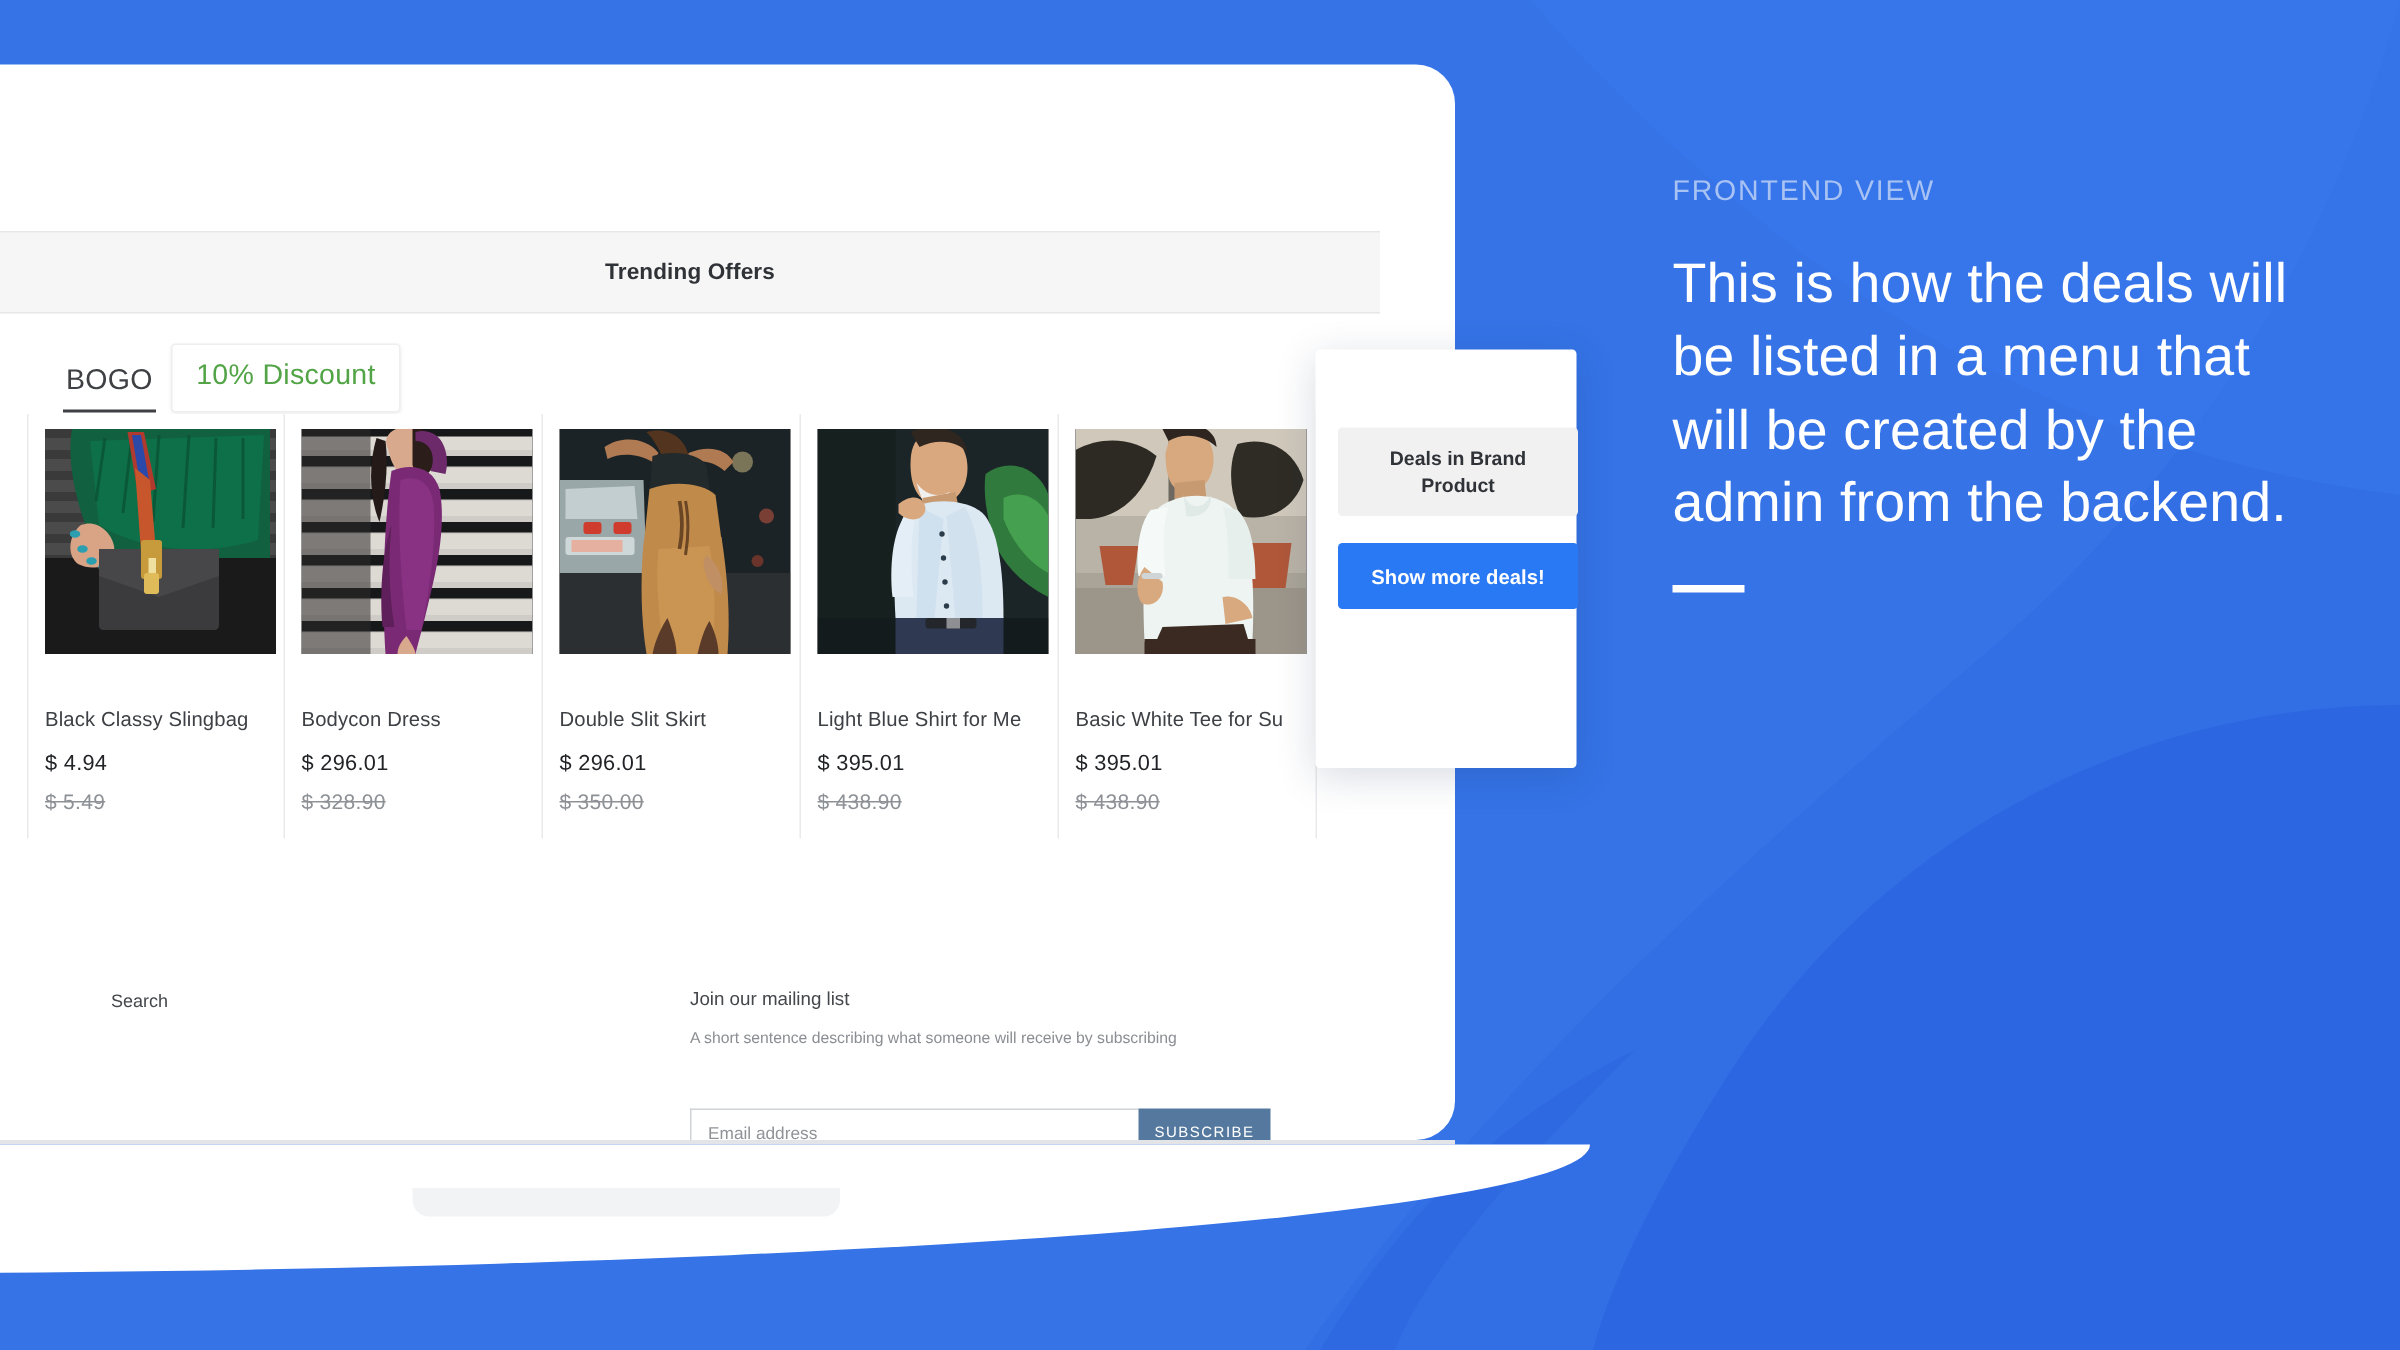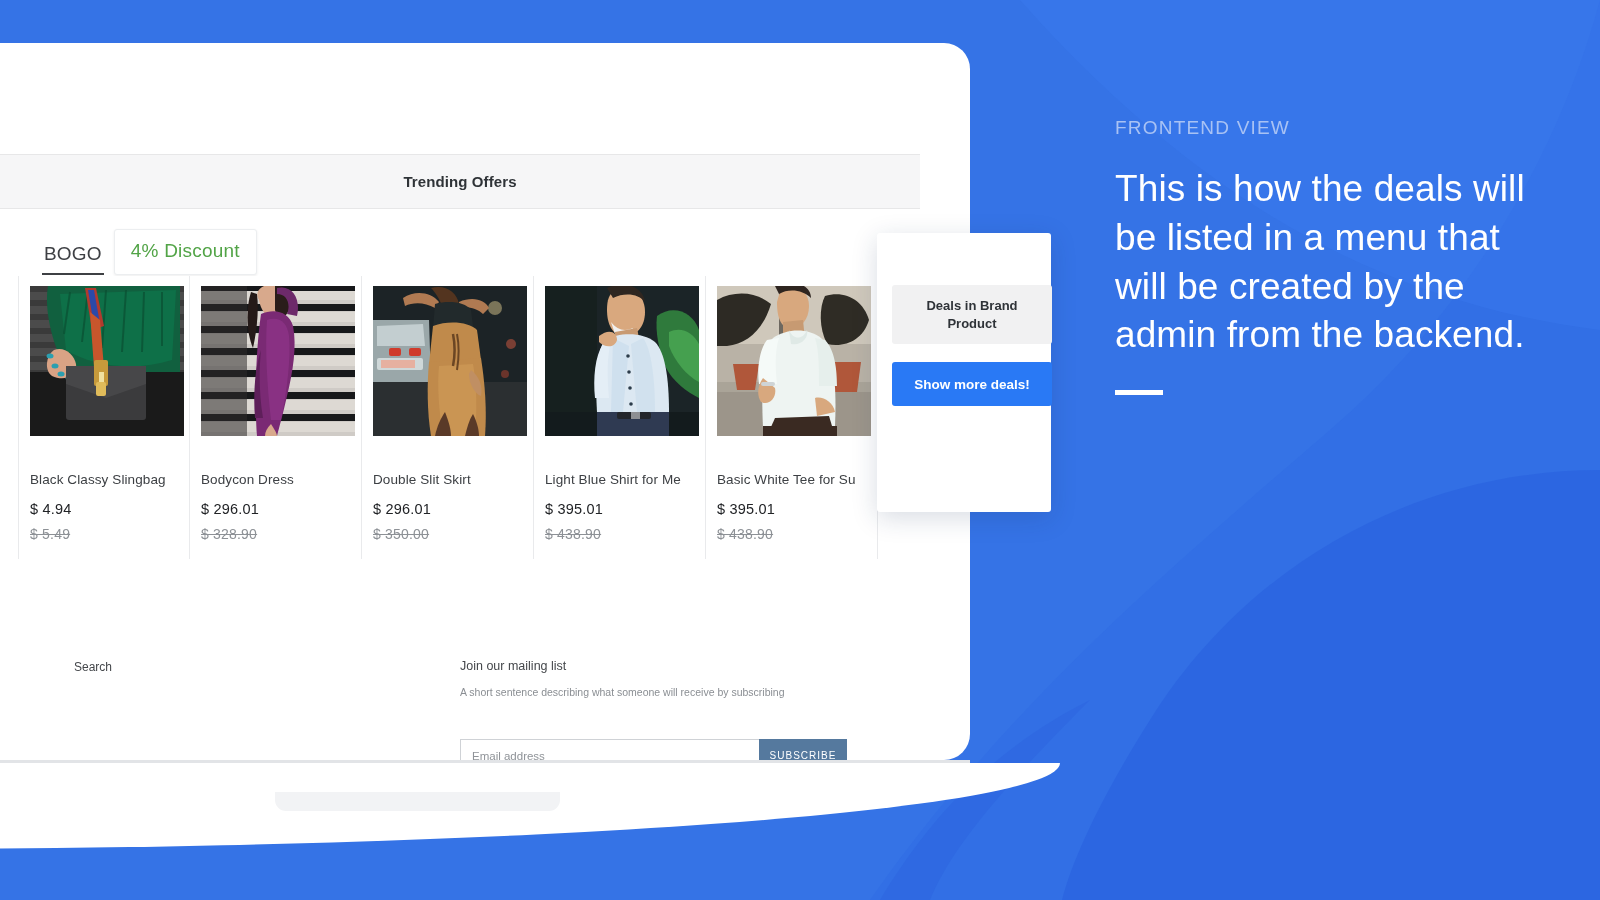--- a/index.html
+++ b/index.html
@@ -222,21 +222,21 @@
   <div id="laptop-notch"></div>
 
   <div id="page">
 
     <div id="store-header">
       <div id="store-title">Trending Offers</div>
     </div>
 
     <div id="deal-tabs">
       <div class="tab active">BOGO</div>
-      <div class="tab chip">4% Discount</div>
+      <div class="tab chip">10% Discount</div>
     </div>
 
     <div id="product-grid">
 
       <div class="product-card">
         <div class="product-thumb">
           <svg viewBox="0 0 154 150" preserveAspectRatio="xMidYMid slice">
             <rect width="154" height="150" fill="#4b4b4b"></rect>
             <g fill="#3a3a3a">
               <rect x="0" y="0" width="154" height="6"></rect>

